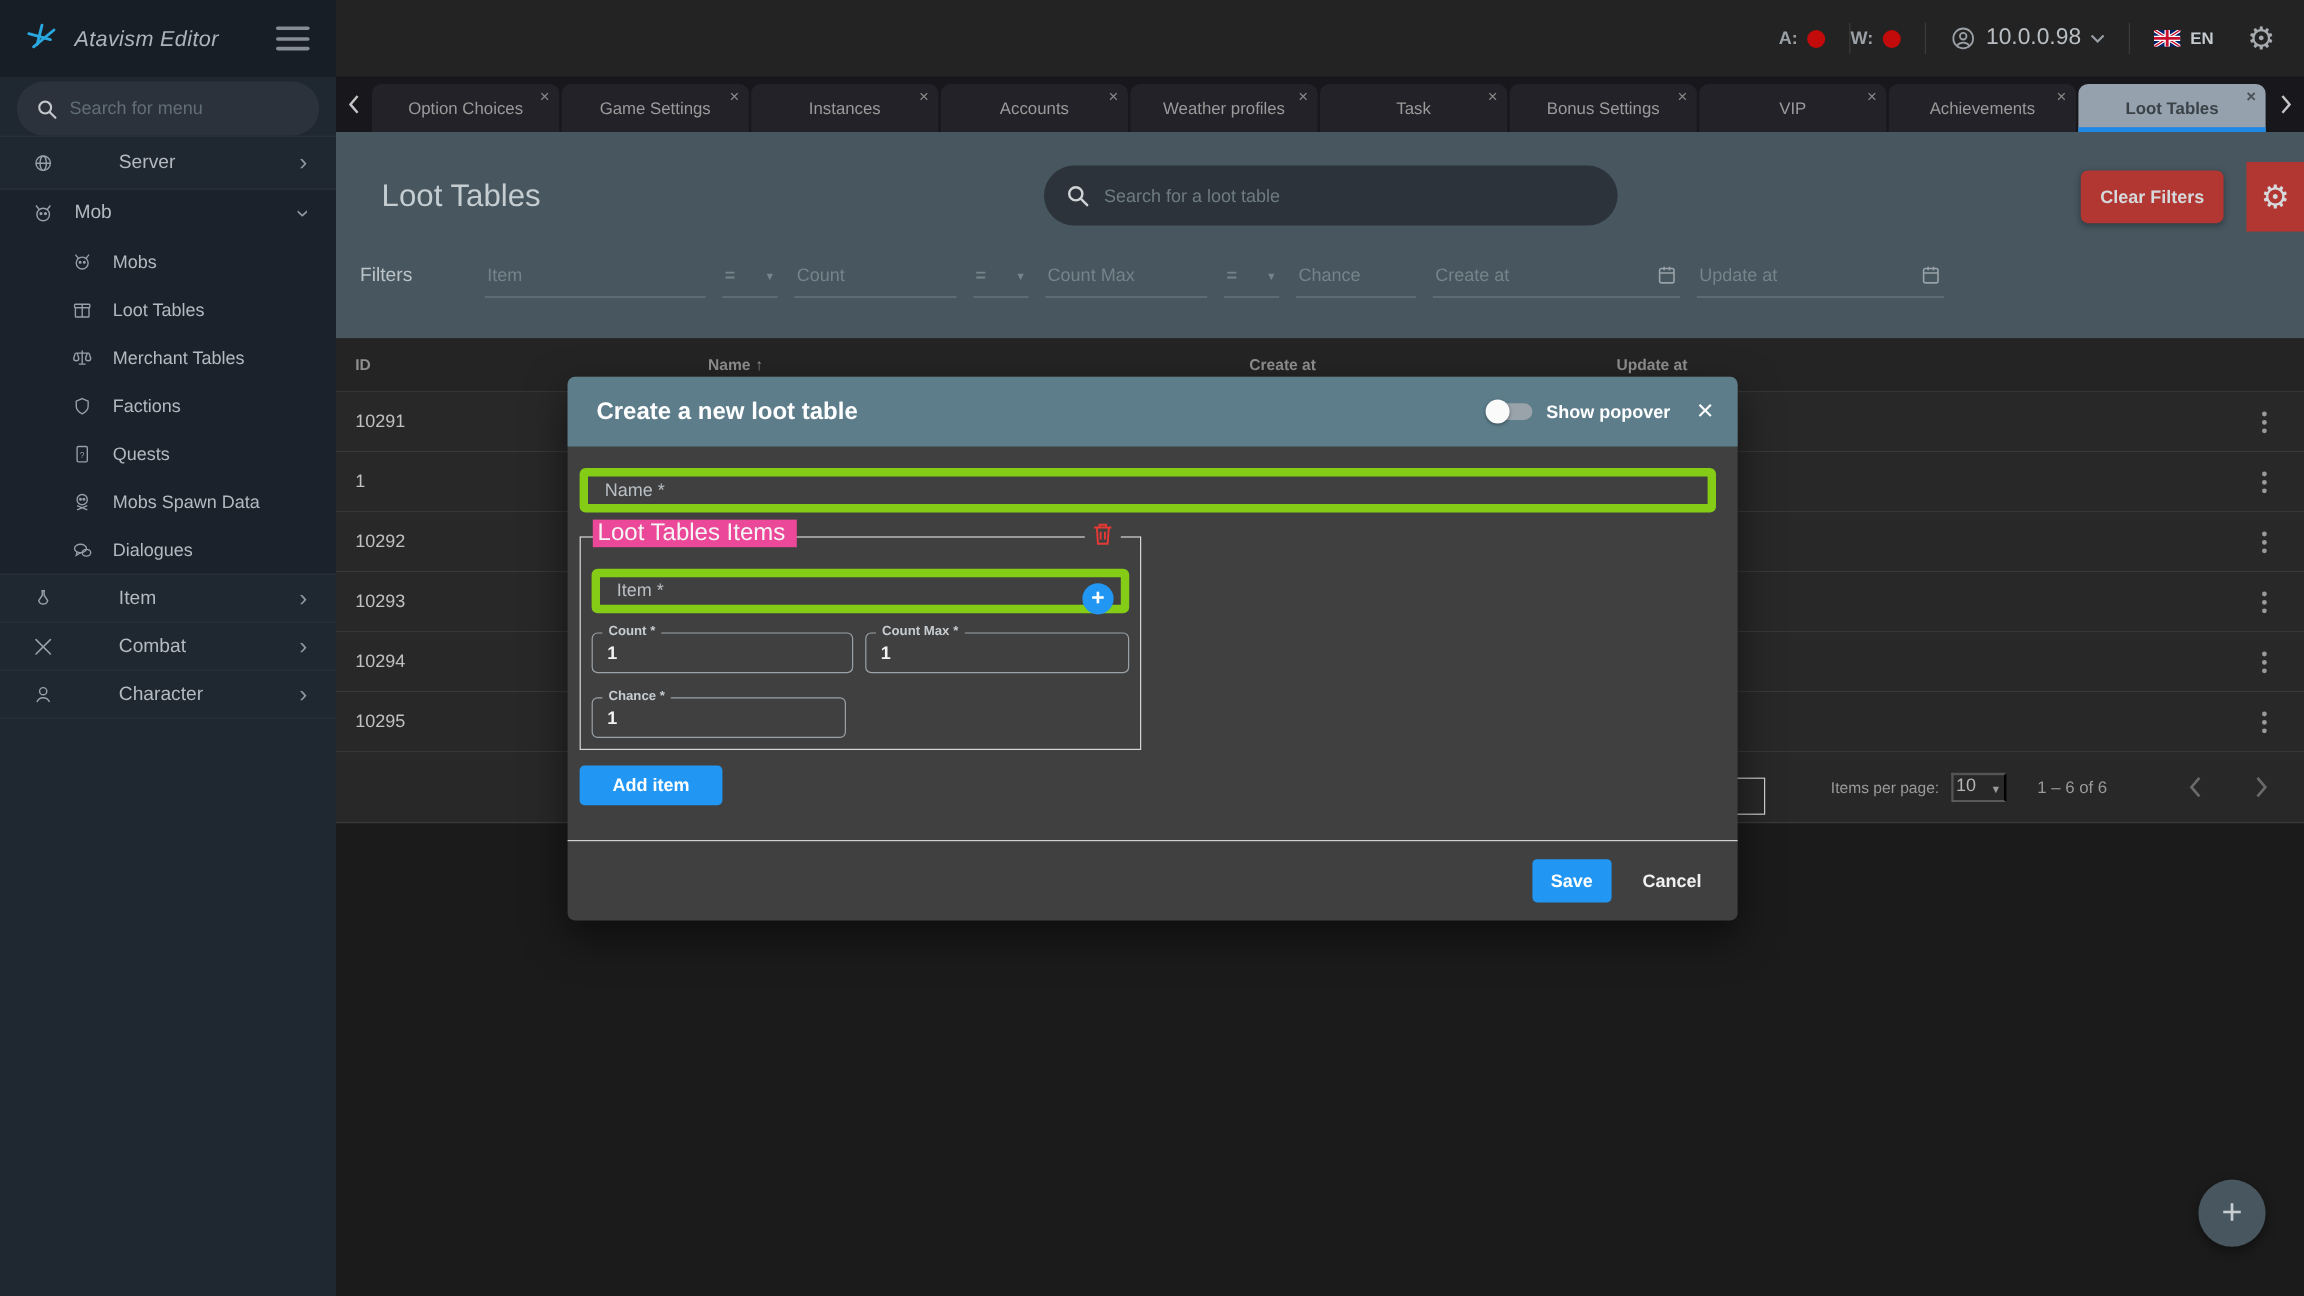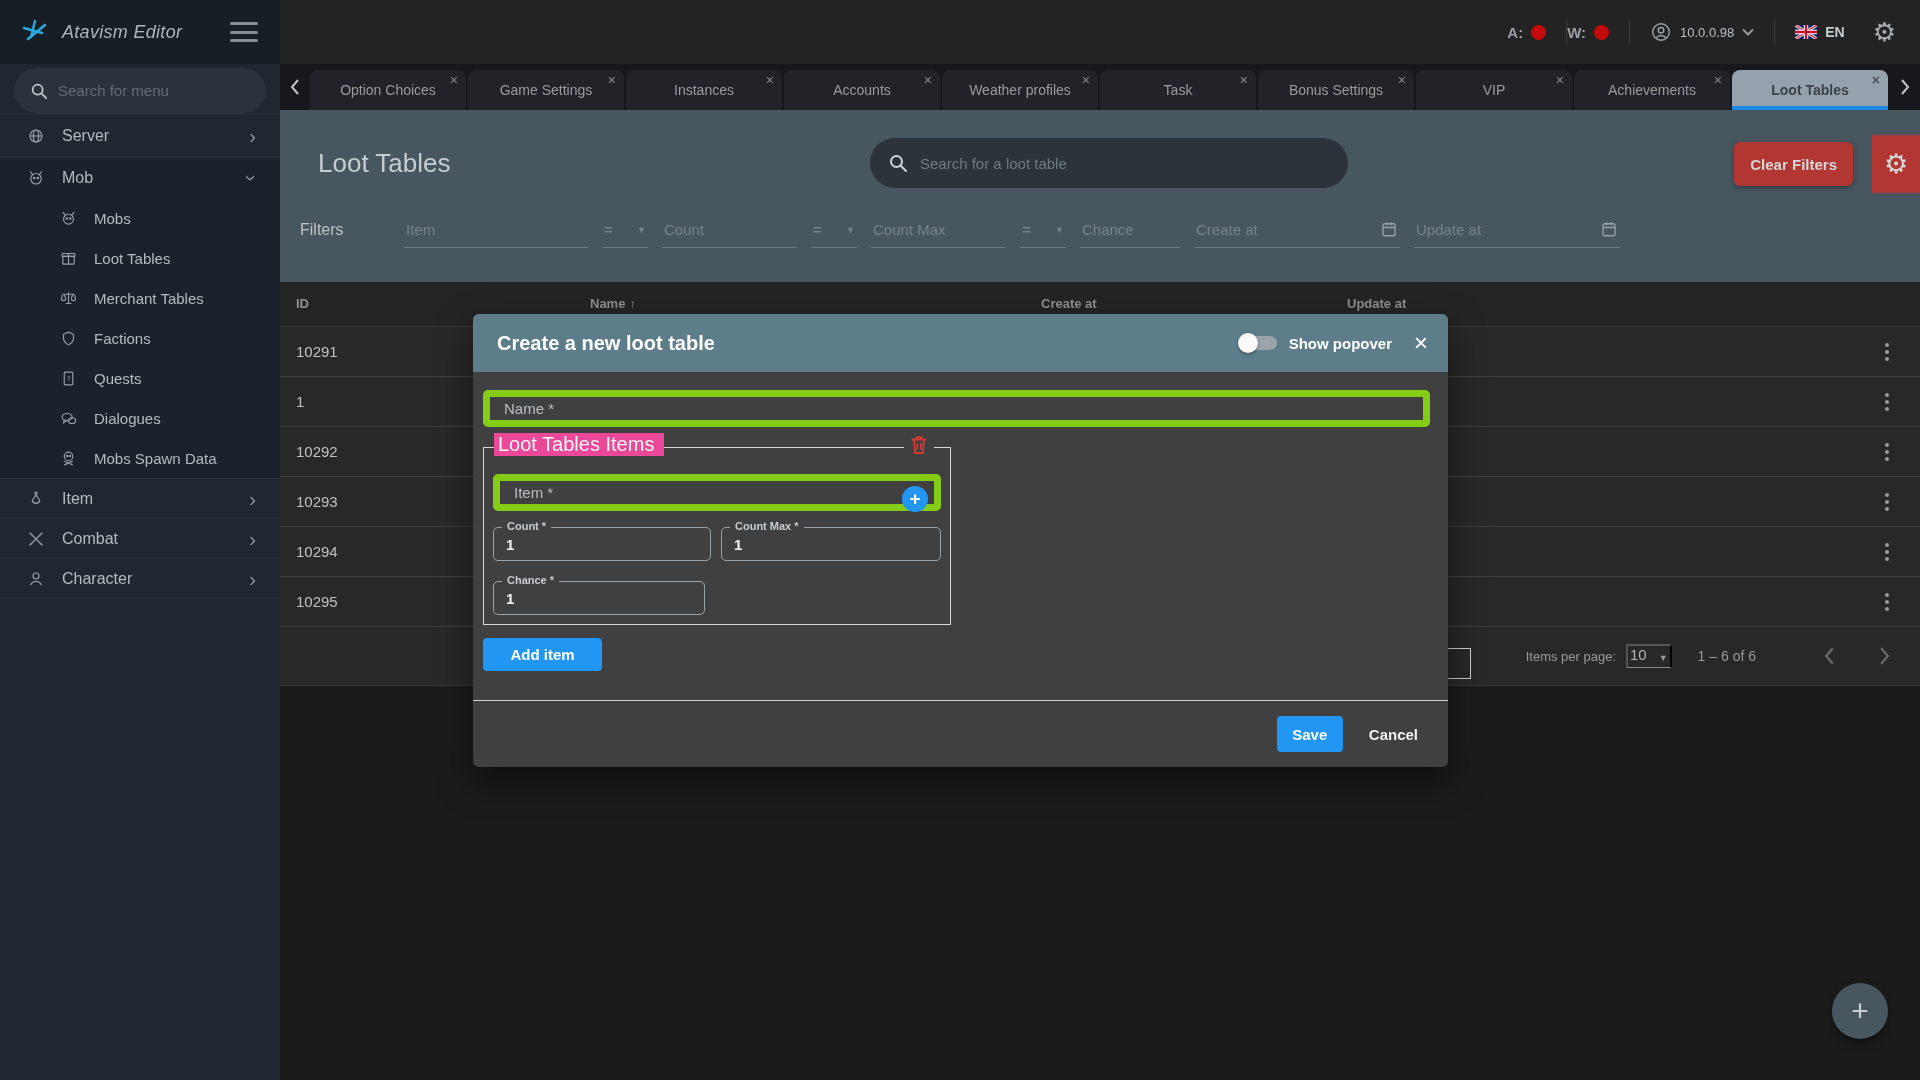--- a/index.html
+++ b/index.html
@@ -12,21 +12,21 @@
   .logo { margin-left:22px; }
   .app-title { margin-left:14px; font-size:18px; color:#adb4bb; letter-spacing:.3px; flex:1; }
   .hamburger { margin-right:22px; width:28px; height:20px; display:flex; flex-direction:column; justify-content:space-between; cursor:pointer; background:none; border:none; }
   .hamburger span { display:block; height:3px; border-radius:2px; background:#868d94; }
 
   .topbar-right { position:absolute; left:280px; top:0; right:0; height:64px; background:#232323; display:flex; align-items:center; justify-content:flex-end; z-index:6; }
   .tb-group { display:flex; align-items:center; gap:8px; }
   .tb-label { color:#9aa0a5; font-size:15px; font-weight:bold; }
   .status-dot { width:15px; height:15px; border-radius:50%; background:#c40b0b; }
   .tb-sep { width:1px; height:26px; background:#3a3a3a; margin:0 20px; }
-  .tb-ip { color:#b9bec3; font-size:13px; }
+  .tb-ip { color:#b9bec3; font-size:19px; }
   .tb-lang { color:#c6cbd0; font-size:14px; font-weight:bold; }
   .tb-gear { background:none; border:none; color:#a7abaf; font-size:26px; margin:0 24px 0 28px; cursor:pointer; line-height:1; }
   .icon-btn { background:none; border:none; cursor:pointer; display:flex; align-items:center; gap:8px; }
 
   
   .tabstrip { position:absolute; left:280px; top:64px; right:0; height:46px; background:#18181c; display:flex; align-items:flex-end; z-index:6; }
   .tabnav { width:30px; height:46px; background:none; border:none; display:flex; align-items:center; justify-content:center; cursor:pointer; }
   .tabs { flex:1; display:flex; height:40px; }
   .tab { position:relative; flex:1; margin-right:2px; background:#222228; border:none; border-radius:8px 8px 0 0; color:#9b9b9b; font-size:14px; font-family:"Liberation Sans",sans-serif; cursor:pointer; }
   .tab .tab-close { position:absolute; top:2px; right:8px; font-size:14px; color:#8a8a8a; cursor:pointer; }
@@ -40,21 +40,21 @@
   .side-search .ph { color:#626d76; font-size:15px; margin-left:10px; }
   .side-menu { position:absolute; left:0; right:0; top:49px; }
   .mi { position:relative; display:flex; align-items:center; height:40px; padding-left:26px; cursor:pointer; }
   .mi.h45 { height:45px; }
   .mi .mlabel { color:#b3bac0; font-size:16px; margin-left:16px; }
   .mi .chev { position:absolute; right:24px; color:#8f979e; font-size:20px; line-height:1; }
   .chev.down { transform:rotate(90deg); }
   .mi-sub { padding-left:58px; }
   .mi-sub .mlabel { font-size:15px; }
   .mob-group { background:#1b222b; border-bottom:1px solid #2a323c; }
-  .bline { border-bottom:1px solid #2a323c; }
+  .bline { border-bottom:1px solid #2a323c;gap:37px; }
   .tline { border-top:1px solid #2a323c; }
   .sicon { width:20px; height:20px; flex:none; display:flex; align-items:center; justify-content:center; }
 
   
   .main { position:absolute; left:280px; top:110px; right:0; bottom:0; background:#1b1b1b; }
   .content-header { position:absolute; left:0; right:0; top:0; height:172px; background:#47565f; }
   .page-title { position:absolute; left:38px; top:38px; font-size:26px; color:#c5cdd1; }
   .main-search { position:absolute; left:590px; top:28px; width:478px; height:50px; border-radius:25px; background:#2c333a; display:flex; align-items:center; padding:0 18px; }
   .main-search .ph { color:#6e7b83; font-size:15px; margin-left:12px; }
   .clear-filters { position:absolute; right:67px; top:32px; height:44px; padding:0 16px; background:#b23732; border:none; border-radius:6px; color:#d6d9db; font-size:15px; font-weight:bold; font-family:"Liberation Sans",sans-serif; cursor:pointer; box-shadow:0 2px 5px rgba(0,0,0,.3); }
@@ -288,37 +288,37 @@
               <svg width="17" height="17" viewBox="0 0 24 24" fill="none" stroke="#97a0a8" stroke-width="1.6">
                 <rect x="6" y="3" width="12" height="18" rx="1.5"></rect>
                 <text x="12" y="16" font-size="10" fill="#97a0a8" stroke="none" text-anchor="middle" font-family="Liberation Sans">?</text>
               </svg>
             </span>
           <span class="mlabel">Quests</span>
         </div>
         <div class="mi mi-sub">
           <span class="sicon">
               <svg width="17" height="17" viewBox="0 0 24 24" fill="none" stroke="#97a0a8" stroke-width="1.6">
-                <ellipse cx="10" cy="10" rx="7" ry="5"></ellipse>
-                <path d="M6 14 L5 18 L10 15"></path>
-                <ellipse cx="17" cy="15" rx="5" ry="4"></ellipse>
-              </svg>
-            </span>
-          <span class="mlabel">Dialogues</span>
-        </div>
-        <div class="mi mi-sub">
-          <span class="sicon">
-              <svg width="17" height="17" viewBox="0 0 24 24" fill="none" stroke="#97a0a8" stroke-width="1.6">
                 <circle cx="12" cy="9" r="6"></circle>
                 <circle cx="10" cy="8.5" r="1" fill="#97a0a8"></circle>
                 <circle cx="14" cy="8.5" r="1" fill="#97a0a8"></circle>
                 <path d="M6 21 L18 16 M6 16 L18 21"></path>
               </svg>
             </span>
           <span class="mlabel">Mobs Spawn Data</span>
+        </div>
+        <div class="mi mi-sub">
+          <span class="sicon">
+              <svg width="17" height="17" viewBox="0 0 24 24" fill="none" stroke="#97a0a8" stroke-width="1.6">
+                <ellipse cx="10" cy="10" rx="7" ry="5"></ellipse>
+                <path d="M6 14 L5 18 L10 15"></path>
+                <ellipse cx="17" cy="15" rx="5" ry="4"></ellipse>
+              </svg>
+            </span>
+          <span class="mlabel">Dialogues</span>
         </div>
       </div>
       <div class="mi bline">
         <span class="sicon">
             <svg width="18" height="18" viewBox="0 0 24 24" fill="none" stroke="#97a0a8" stroke-width="1.6">
               <path d="M10 3 H14 M11 3 V8 L7 14 A5.2 5.2 0 0 0 17 14 L13 8 V3"></path>
             </svg>
           </span>
         <span class="mlabel">Item</span>
         <span class="chev">›</span>

